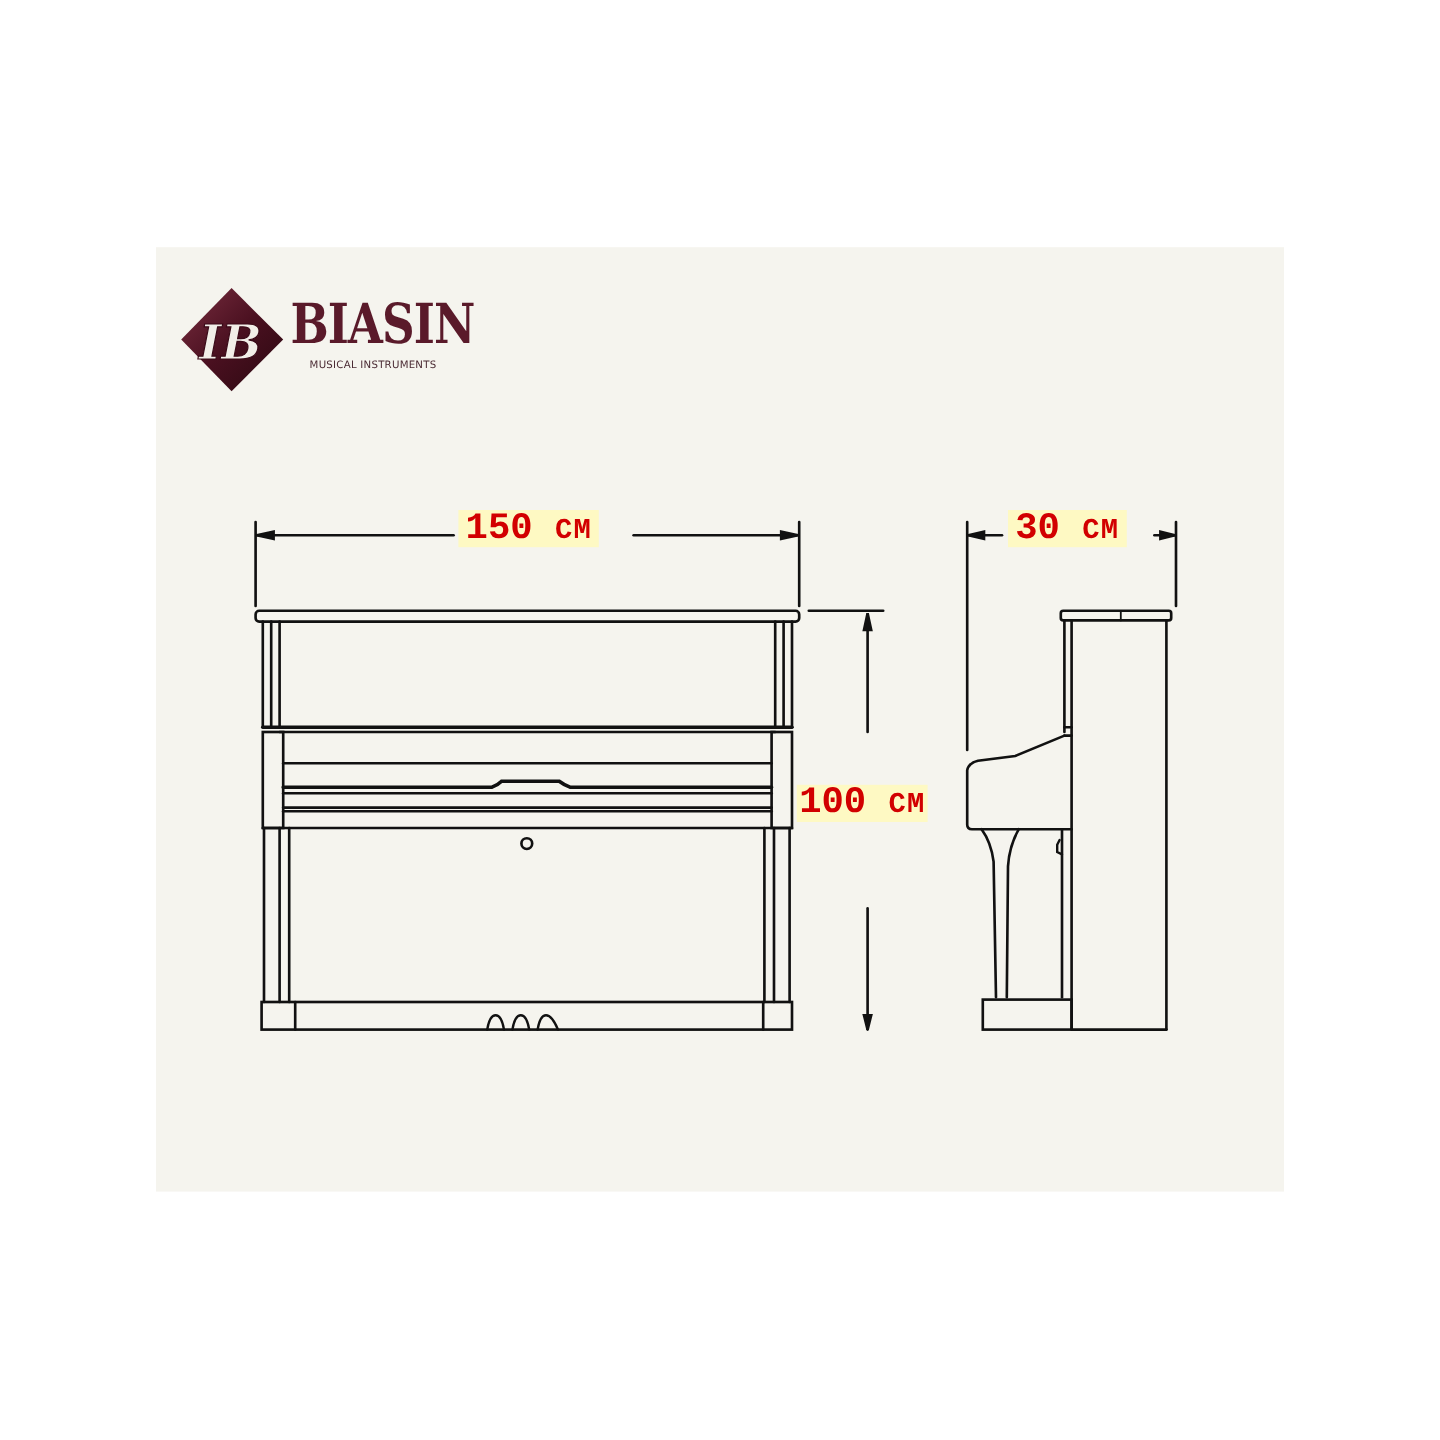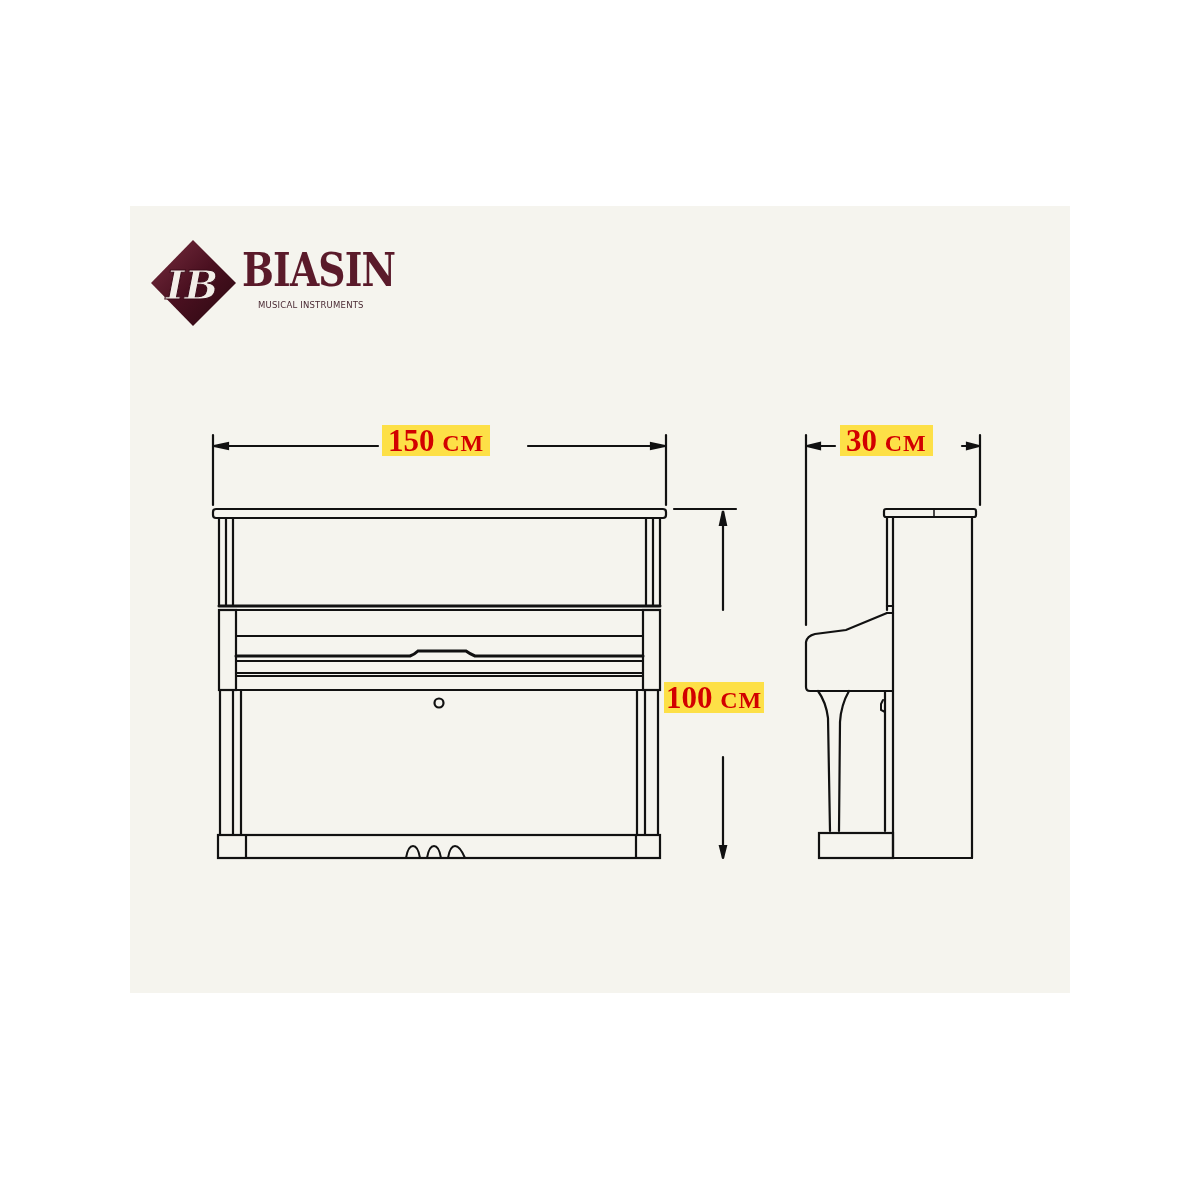--- a/index.html
+++ b/index.html
@@ -15,28 +15,28 @@
       font-family: "DejaVu Serif", serif; font-weight: bold; font-size: 46px;
       letter-spacing: -1px; color: #5a1a2a; line-height: 1; transform: scaleX(0.82);
       transform-origin: left top;
     }
     .brand-sub {
       position: absolute; left: 243px; top: 301px;
       font-family: "DejaVu Sans", sans-serif; font-size: 8.5px; color: #4a2a33;
       letter-spacing: 0.2px; line-height: 1; white-space: nowrap; padding-left: 15px;
     }
     .dim {
-      position: absolute; font-family: Liberation Serif, serif; font-weight: bold;
+      position: absolute; font-family: Liberation Mono, monospace; font-weight: bold;
       color: #d20000; font-size: 31px; line-height: 1; white-space: nowrap;
-      background: #fde047; padding: 0 6px;
+      background: #fef9c3; padding: 0 6px;
     }
     .dim .unit { font-size: 24px; letter-spacing: 1px; }
     .dim-width { left: 382px; top: 425px; }
     .dim-depth { left: 840px; top: 425px; }
-    .dim-height { left: 664px; top: 682px; padding: 0 2px; }
+    .dim-height { left: 664px; top: 654px; padding: 0 2px; }
   </style>
 </head>
 <body>
 
 <div class="panel"></div>
 
 <svg class="logo" viewBox="150 235 250 95">
   <defs>
     <linearGradient id="dia" x1="0" y1="0" x2="1" y2="1">
       <stop offset="0" stop-color="#7a2e40"></stop>

